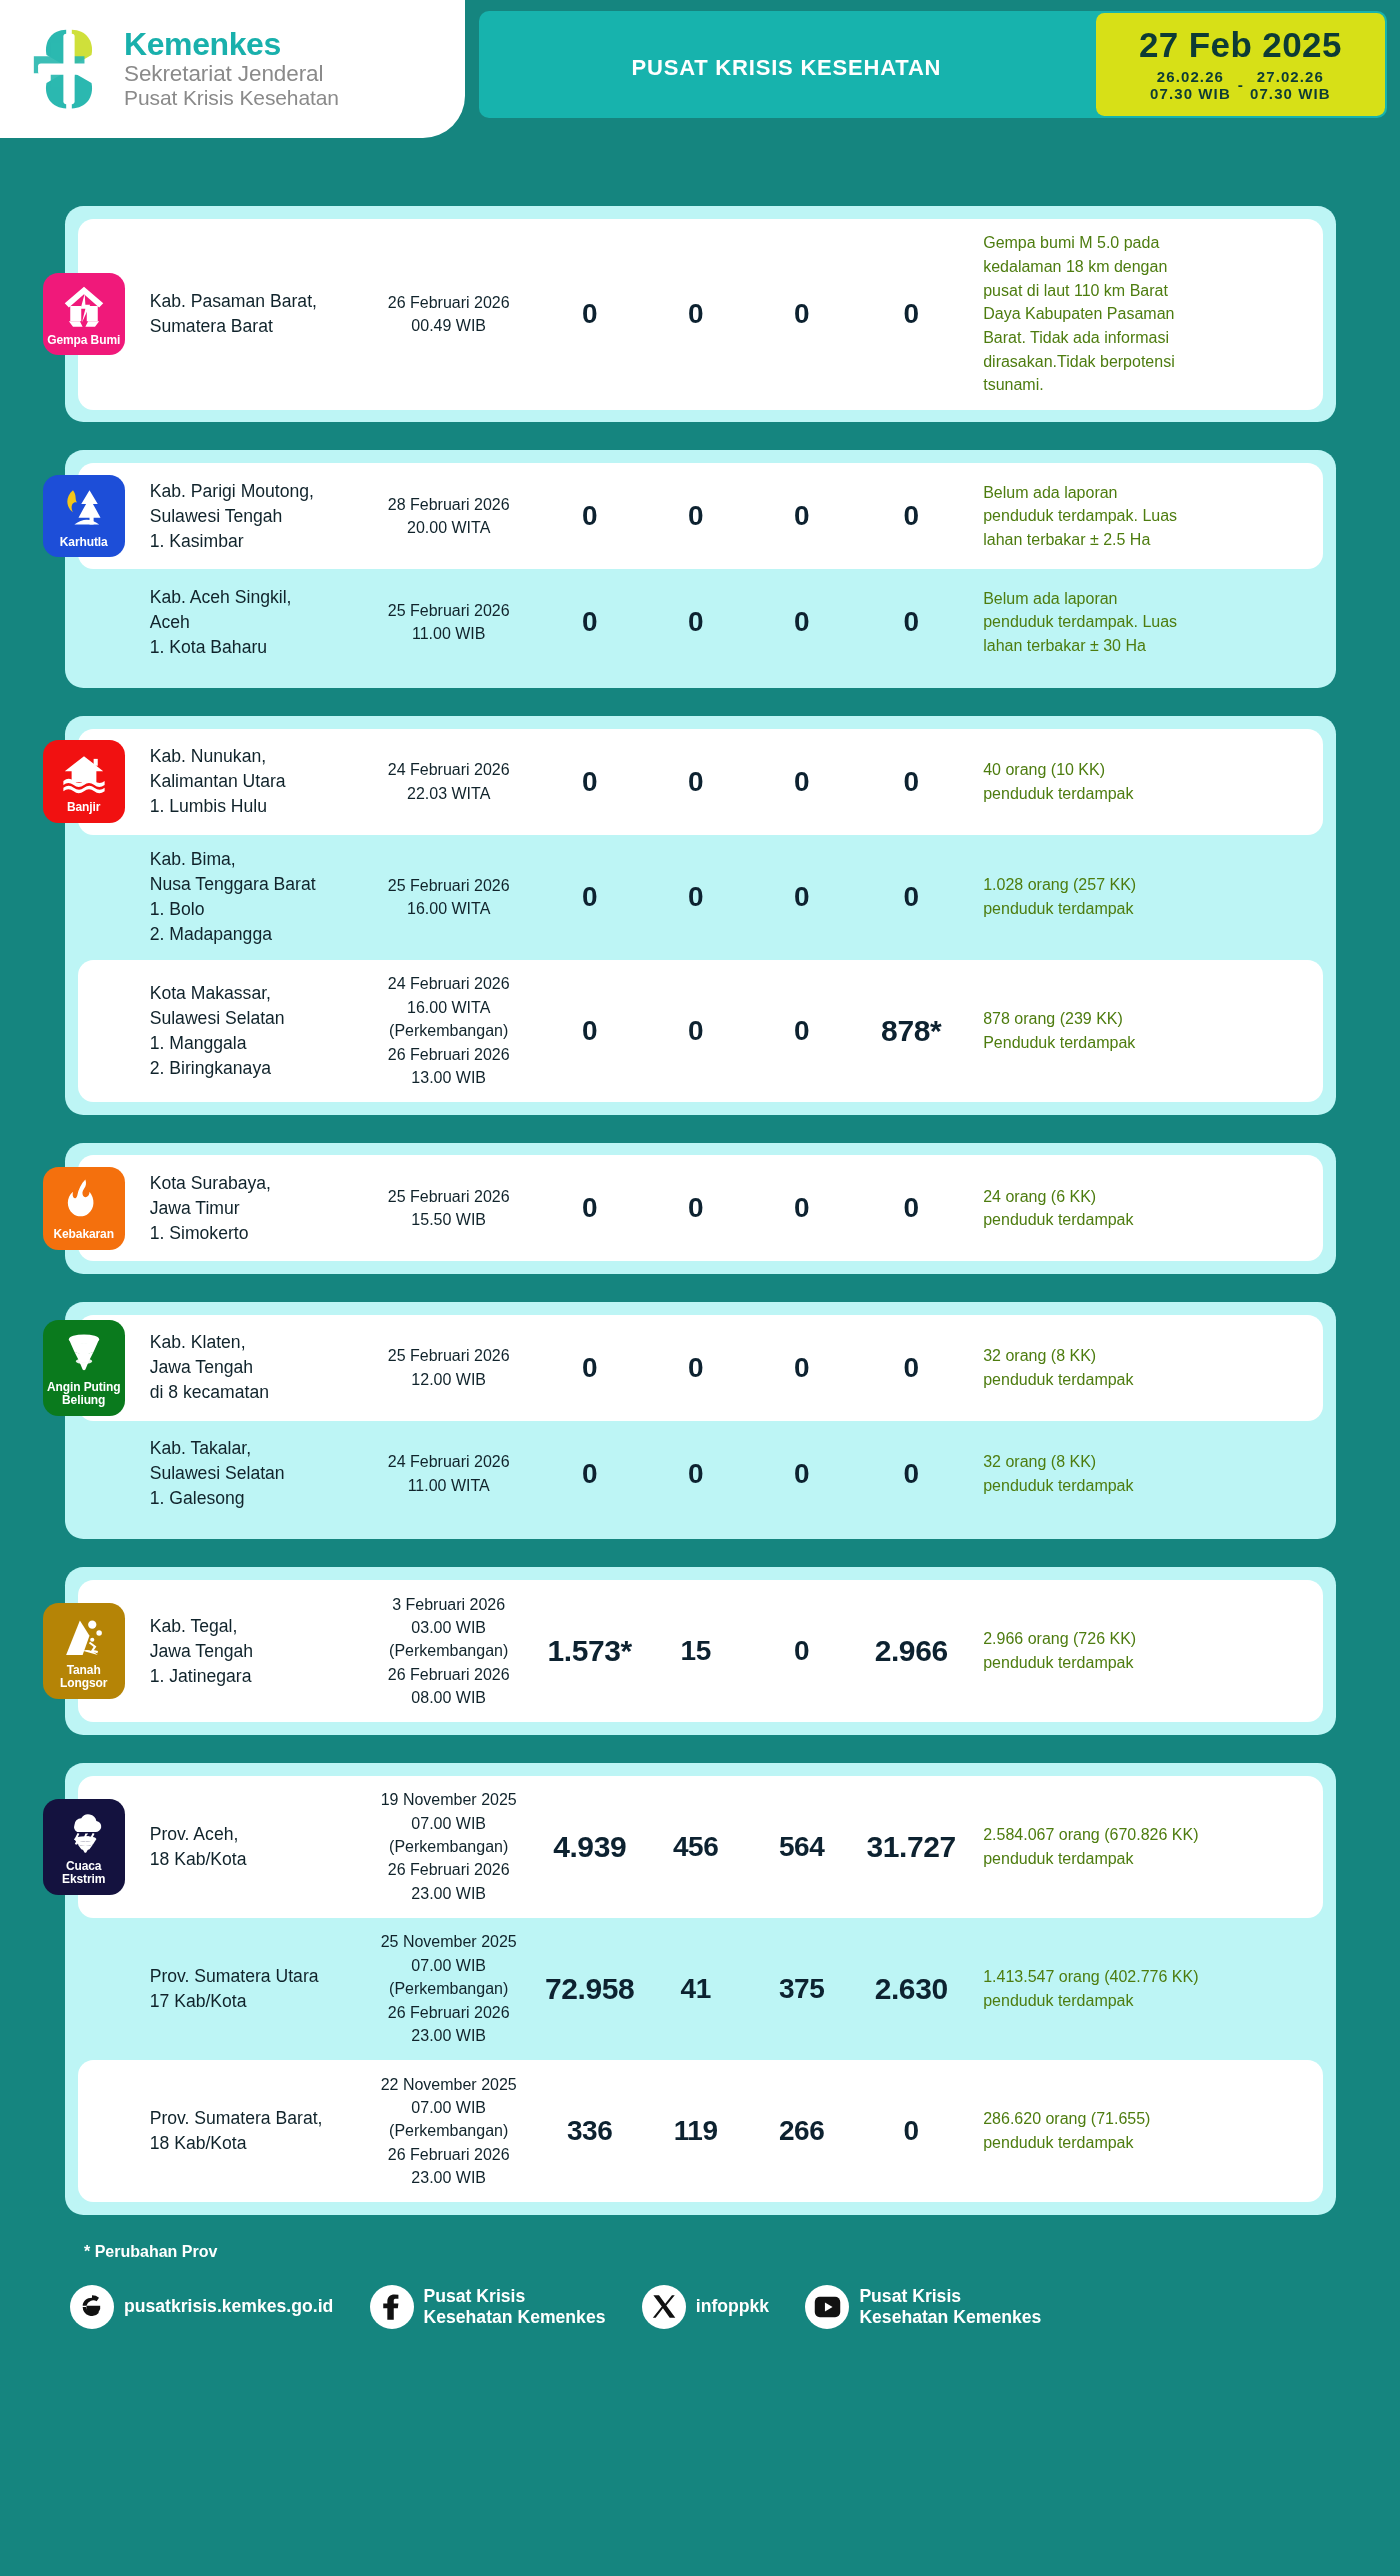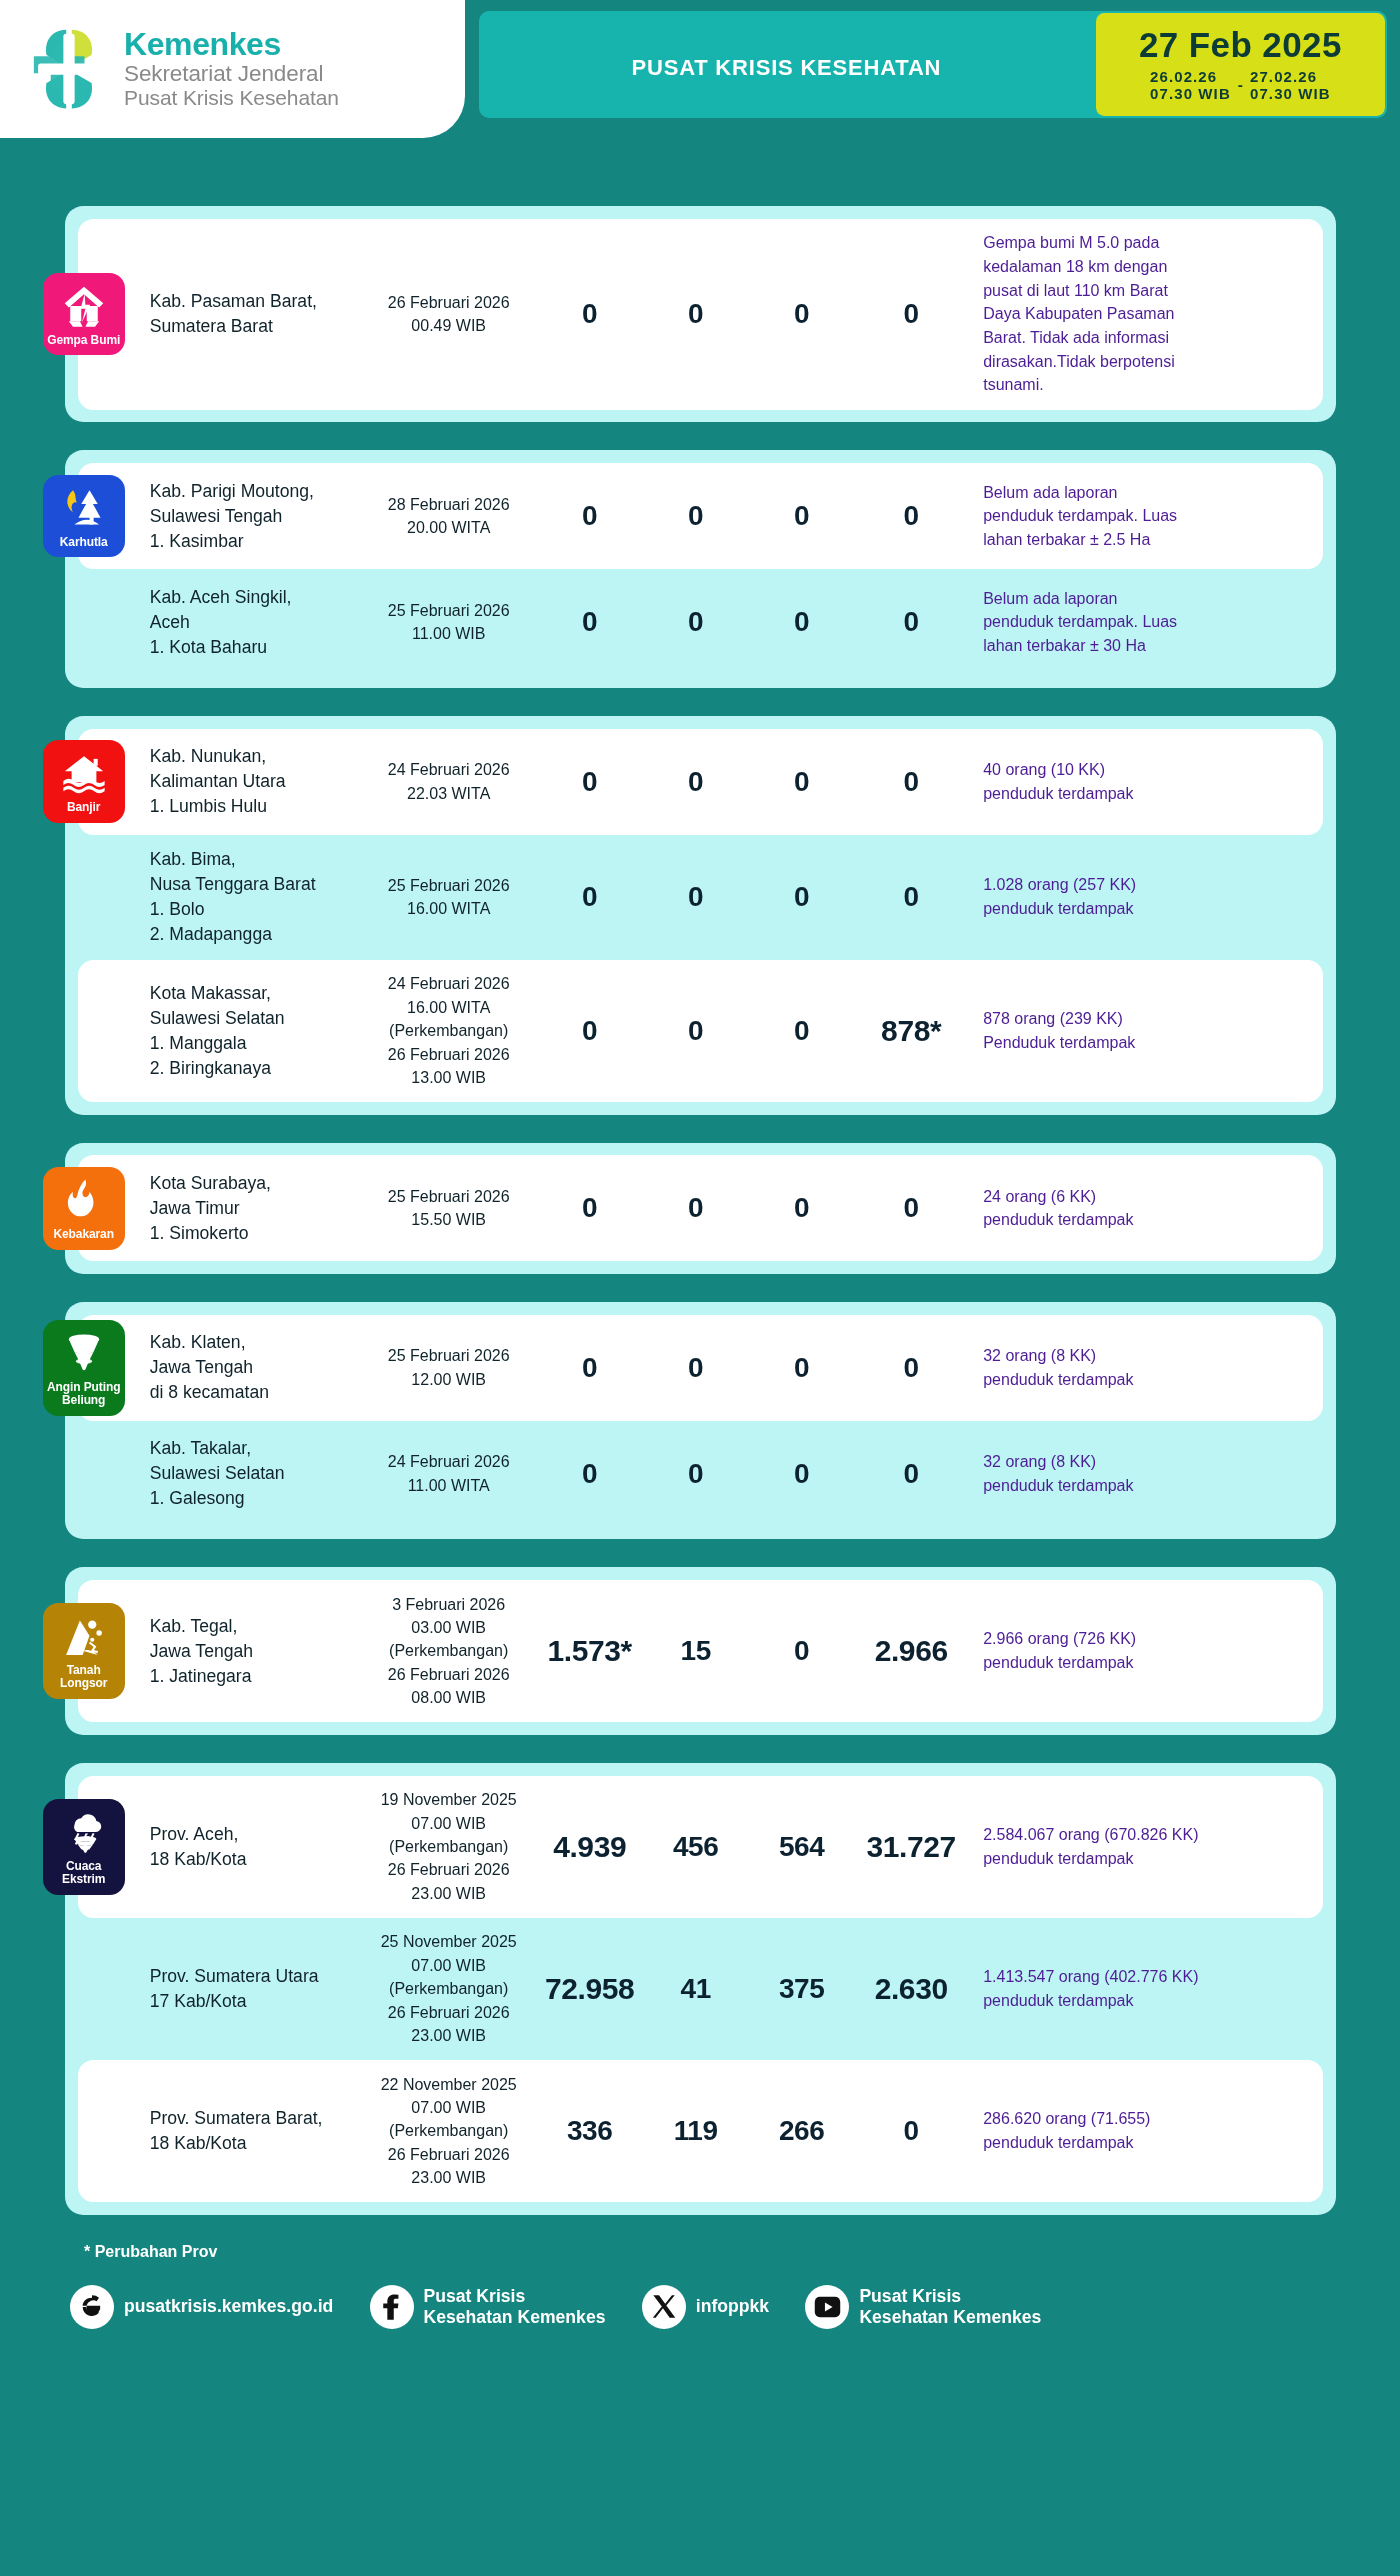--- a/index.html
+++ b/index.html
@@ -37,21 +37,21 @@
     color: #ffffff; font-size: 22px; font-weight: bold; letter-spacing: 0.8px;
     margin-top: 7px; text-align: center;
   }
   .date-chip {
     width: 289px; margin: 2.1px; border-radius: 8.4px; background: #d7e017;
     display: flex; flex-direction: column; align-items: center; justify-content: center;
     color: #0d3b35;
   }
   .date-big { font-size: 35px; font-weight: bold; letter-spacing: 0.4px; line-height: 1.05; }
   .date-range { display: flex; align-items: center; gap: 7px; margin-top: 4.2px; }
-  .date-col { display: flex; flex-direction: column; align-items: flex-start; line-height: 1.18; }
+  .date-col { display: flex; flex-direction: column; align-items: center; line-height: 1.18; }
   .date-col span { font-size: 15px; font-weight: bold; letter-spacing: 1.1px; }
   .date-dash { font-size: 15.5px; font-weight: bold; }
 
   
   .colhead { position: relative; height: 68px; width: 1401px; }
   .pill {
     position: absolute; top: 155px; background: #ffffff; border-radius: 10px;
     display: flex; align-items: center; justify-content: center; text-align: center;
     height: 53px; line-height: 1.08;
   }
@@ -91,21 +91,21 @@
   .c-n1    { width: 106px; text-align: center; }
   .c-n2    { width: 106px; text-align: center; }
   .c-n3    { width: 106px; text-align: center; }
   .c-n4    { width: 113px; text-align: center; }
   .c-note  { width: 303px; padding-left: 15.5px; }
 
   .loc-line  { font-size: 17.6px; color: #10232b; line-height: 1.42; }
   .time-line { font-size: 16px; color: #10232b; line-height: 1.46; }
   .num       { font-size: 28px; font-weight: bold; color: #0d2230; letter-spacing: -0.4px; }
   .num.big   { font-size: 30px; }
-  .note-line { font-size: 16px; color: #4c1d95; line-height: 1.48; }
+  .note-line { font-size: 16px; color: #4d7c0f; line-height: 1.48; }
 
   
   .badge {
     position: absolute; left: -35px; width: 82px; border-radius: 15.5px;
     display: flex; flex-direction: column; align-items: center; justify-content: center;
     padding: 11.3px 2.8px 8.4px 2.8px; z-index: 5;
   }
   .badge .bicon { width: 44px; height: 44px; display: flex; align-items: center; justify-content: center; }
   .badge .blabel {
     color: #ffffff; font-size: 12px; font-weight: bold; text-align: center;

